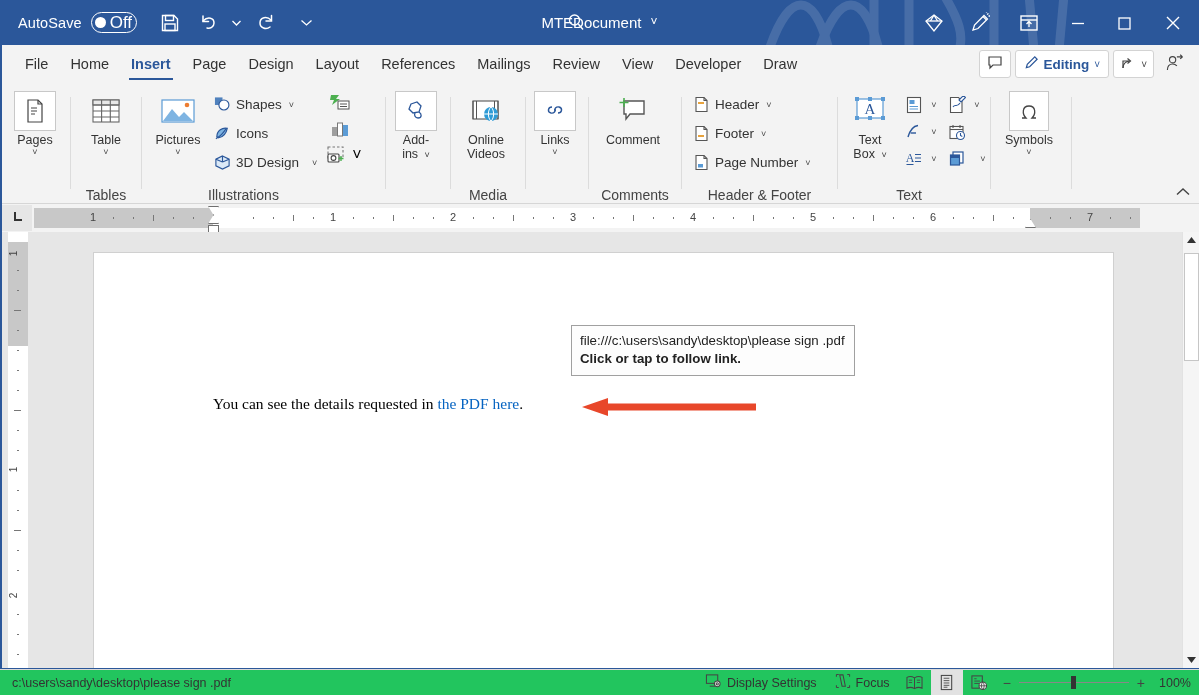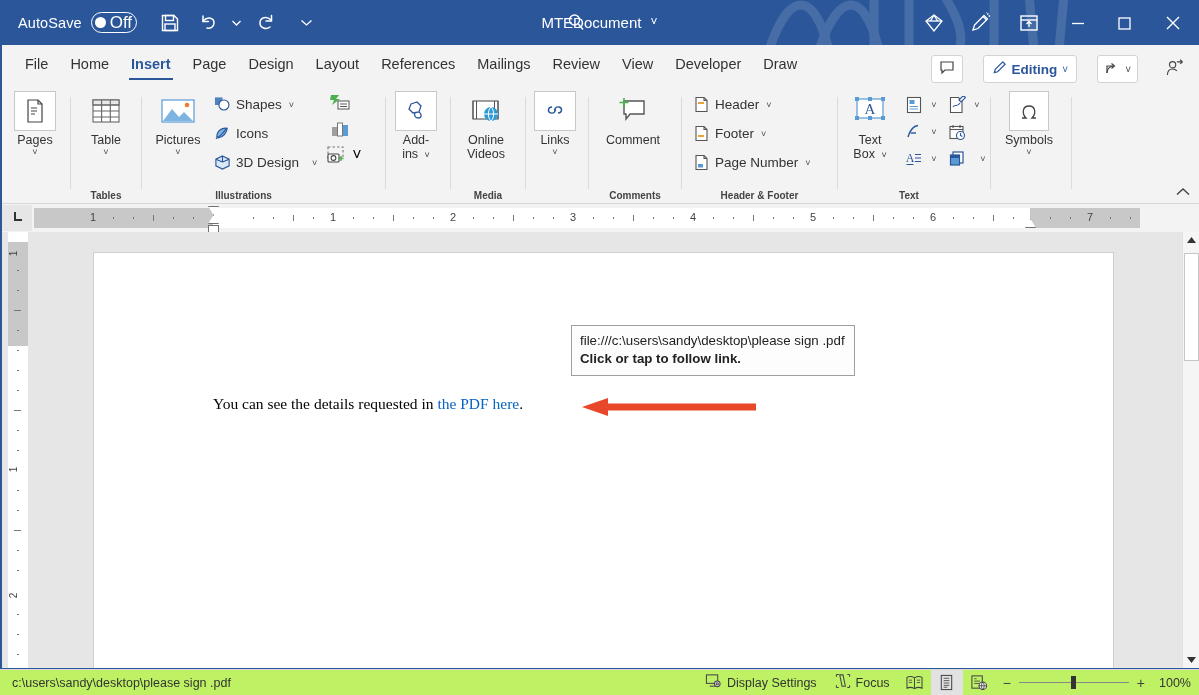--- a/index.html
+++ b/index.html
@@ -54,38 +54,38 @@
   }
   .rtab {
     font-size: 14.5px; color: #333; padding: 0 11px; height: 38px;
     display: flex; align-items: center; position: relative; white-space: nowrap;
   }
   .rtab.active { color: #2b579a; font-weight: bold; }
   .rtab.active::after {
     content: ''; position: absolute; bottom: 3px; left: 9px; right: 9px;
     height: 2.5px; background: #2b579a;
   }
-  .rtab-right { position: absolute; right: 8px; top: 0; height: 38px; display: flex; align-items: flex-end; gap: 20px; }
+  .rtab-right { position: absolute; right: 8px; top: 0; height: 38px; display: flex; align-items: center; gap: 4px; }
   .chip {
     height: 28px; display: flex; align-items: center; gap: 5px; padding: 0 8px;
     border: 1px solid #d3d3d3; border-radius: 3px; background: #fff; font-size: 13.5px;
   }
   .chip.plain { border-color: transparent; background: transparent; padding: 0 6px; }
   .chip .lbl { color: #2b579a; font-weight: bold; font-size: 13.5px; }
 
   
   .ribbon {
     position: absolute; top: 83px; left: 0; width: 1199px; height: 121px;
     background: #f3f3f3; border-bottom: 1px solid #d6d6d6; display: flex;
   }
   .grp { position: relative; height: 121px; display: flex; flex-direction: column; }
   .grp-body { flex: 1; display: flex; align-items: flex-start; padding-top: 6px; }
   .grp-title {
-    height: 18px; font-size: 10px; color: #444; 
-    display: flex; align-items: center; justify-content: center; font-weight: bold;
+    height: 18px; font-size: 14px; color: #444; 
+    display: flex; align-items: center; justify-content: center;
   }
   .grp-sep { width: 1px; background: #dcdcdc; height: 92px; align-self: center; }
 
   .bigbtn {
     width: 62px; display: flex; flex-direction: column; align-items: center;
     padding-top: 2px; cursor: default;
   }
   .bigbtn .ic {
     width: 44px; height: 40px; display: flex; align-items: center; justify-content: center;
   }
@@ -187,21 +187,21 @@
     display: flex; align-items: center; justify-content: center;
   }
   .vs-thumb {
     position: absolute; left: 1px; width: 15px; background: #fff;
     border: 1px solid #c6c6c6;
   }
 
   
   .statusbar {
     position: absolute; bottom: 0; left: 0; width: 1199px; height: 26px;
-    background: #bef264; border-top: 1px solid #dadada;
+    background: #22c55e; border-top: 1px solid #dadada;
     display: flex; align-items: center; font-size: 12.5px; color: #333;
   }
   .sb-path { padding-left: 12px; }
   .sb-right { position: absolute; right: 8px; display: flex; align-items: center; gap: 0; height: 26px; }
   .sb-item {
     display: flex; align-items: center; gap: 5px; padding: 0 9px; height: 26px;
   }
   .sb-viewbtn {
     width: 32px; height: 26px; display: flex; align-items: center; justify-content: center;
   }

